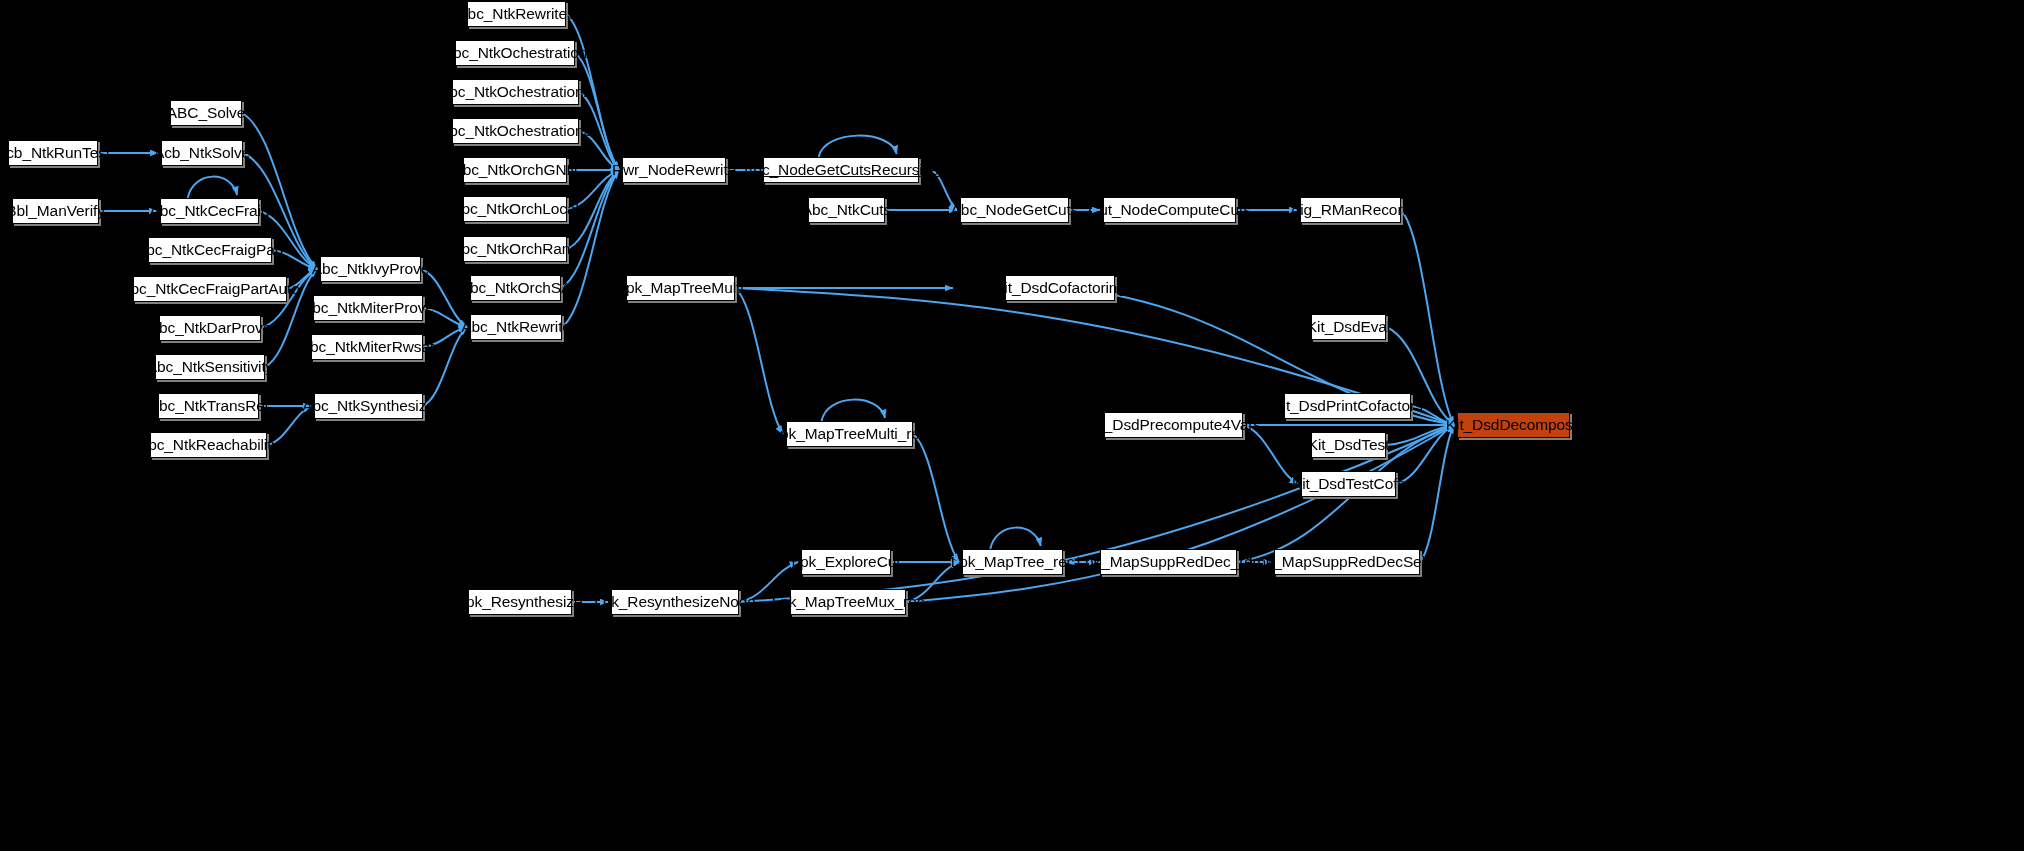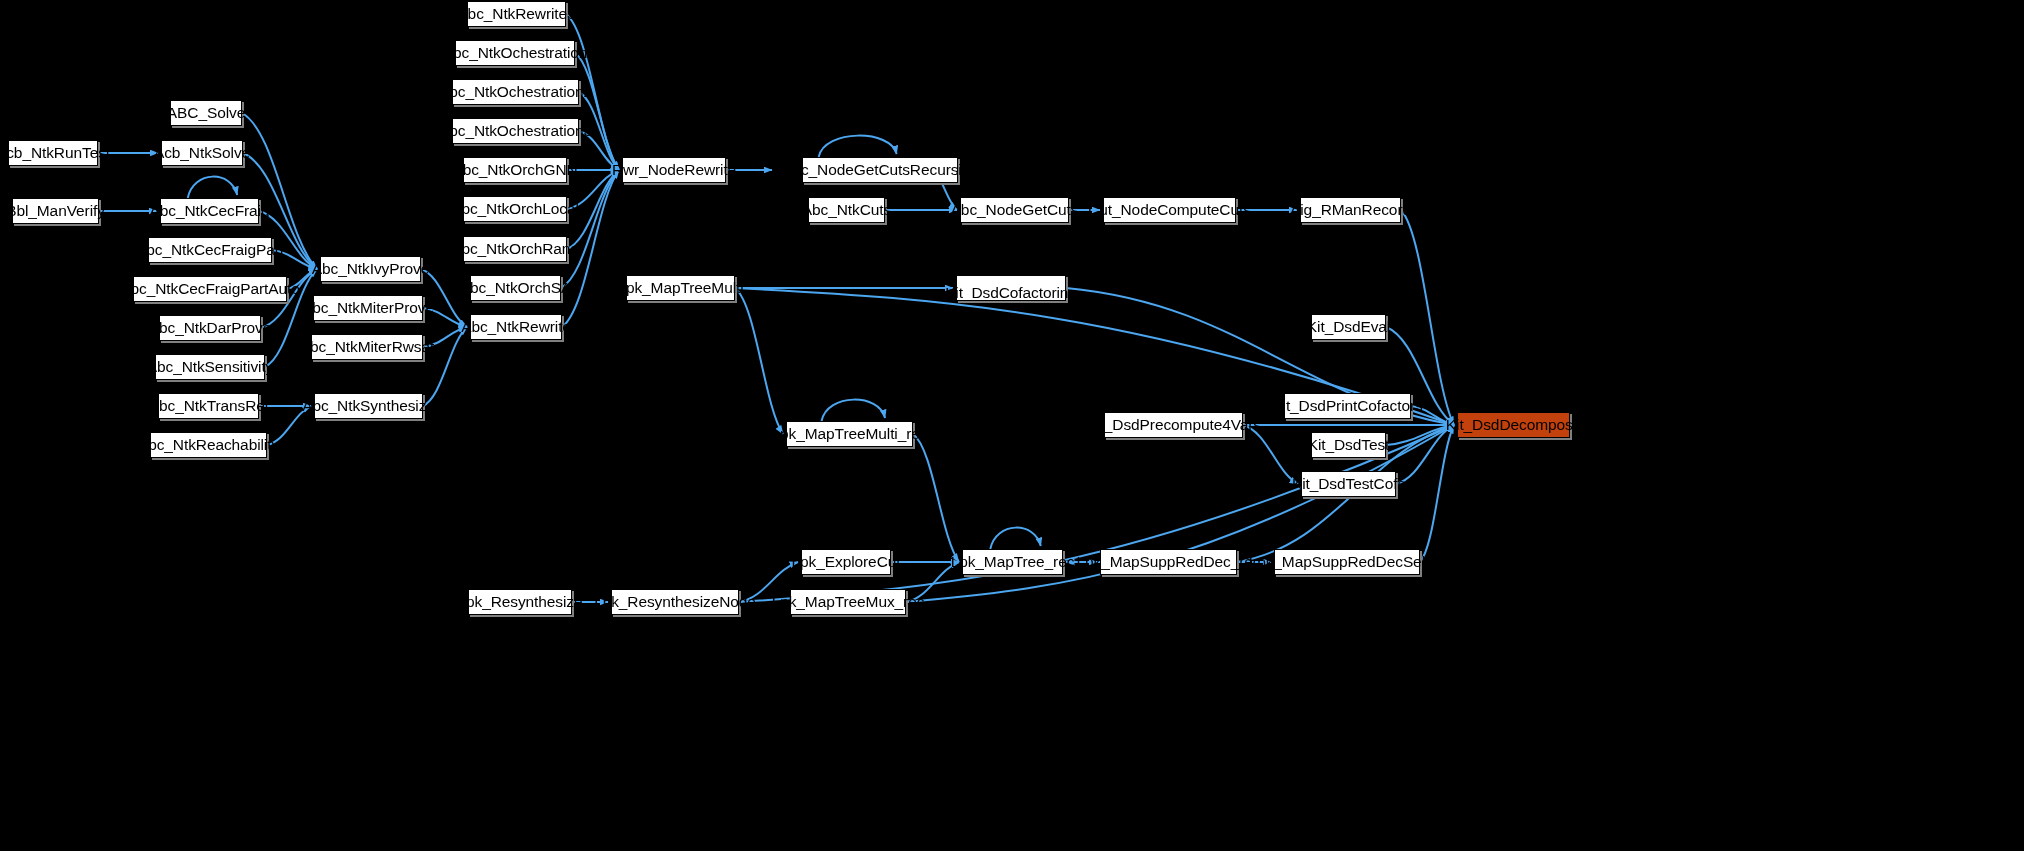--- a/index.html
+++ b/index.html
@@ -196,39 +196,39 @@
       </div>
       <div class="gnode" style="left: 470px; top: 275px; width: 91px;">
         <span class="gnode-label">Abc_NtkOrchSA</span>
       </div>
       <div class="gnode" style="left: 470px; top: 314px; width: 92px;">
         <span class="gnode-label">Abc_NtkRewrite</span>
       </div>
       <div class="gnode" style="left: 622px; top: 157px; width: 104px;">
         <span class="gnode-label">Rwr_NodeRewrite</span>
       </div>
-      <div class="gnode" style="left: 802px; top: 157px; width: 156px;">
+      <div class="gnode" style="left: 763px; top: 157px; width: 156px; text-decoration: underline;">
         <span class="gnode-label">Abc_NodeGetCutsRecursive</span>
       </div>
       <div class="gnode" style="left: 808px; top: 197px; width: 77px;">
         <span class="gnode-label">Abc_NtkCuts</span>
       </div>
       <div class="gnode" style="left: 960px; top: 197px; width: 109px;">
         <span class="gnode-label">Abc_NodeGetCuts</span>
       </div>
       <div class="gnode" style="left: 1103px; top: 197px; width: 133px;">
         <span class="gnode-label">Cut_NodeComputeCuts</span>
       </div>
       <div class="gnode" style="left: 1300px; top: 197px; width: 101px;">
         <span class="gnode-label">Aig_RManRecord</span>
       </div>
       <div class="gnode" style="left: 626px; top: 275px; width: 109px;">
         <span class="gnode-label">Lpk_MapTreeMulti</span>
       </div>
-      <div class="gnode" style="left: 956px; top: 275px; width: 110px; align-items: flex-end;">
+      <div class="gnode" style="left: 1005px; top: 275px; width: 110px;">
         <span class="gnode-label">Kit_DsdCofactoring</span>
       </div>
       <div class="gnode" style="left: 1311px; top: 314px; width: 75px;">
         <span class="gnode-label">Kit_DsdEval</span>
       </div>
       <div class="gnode" style="left: 786px; top: 421px; width: 127px;">
         <span class="gnode-label">Lpk_MapTreeMulti_rec</span>
       </div>
       <div class="gnode" style="left: 1104px; top: 412px; width: 139px;">
         <span class="gnode-label">Kit_DsdPrecompute4Vars</span>

